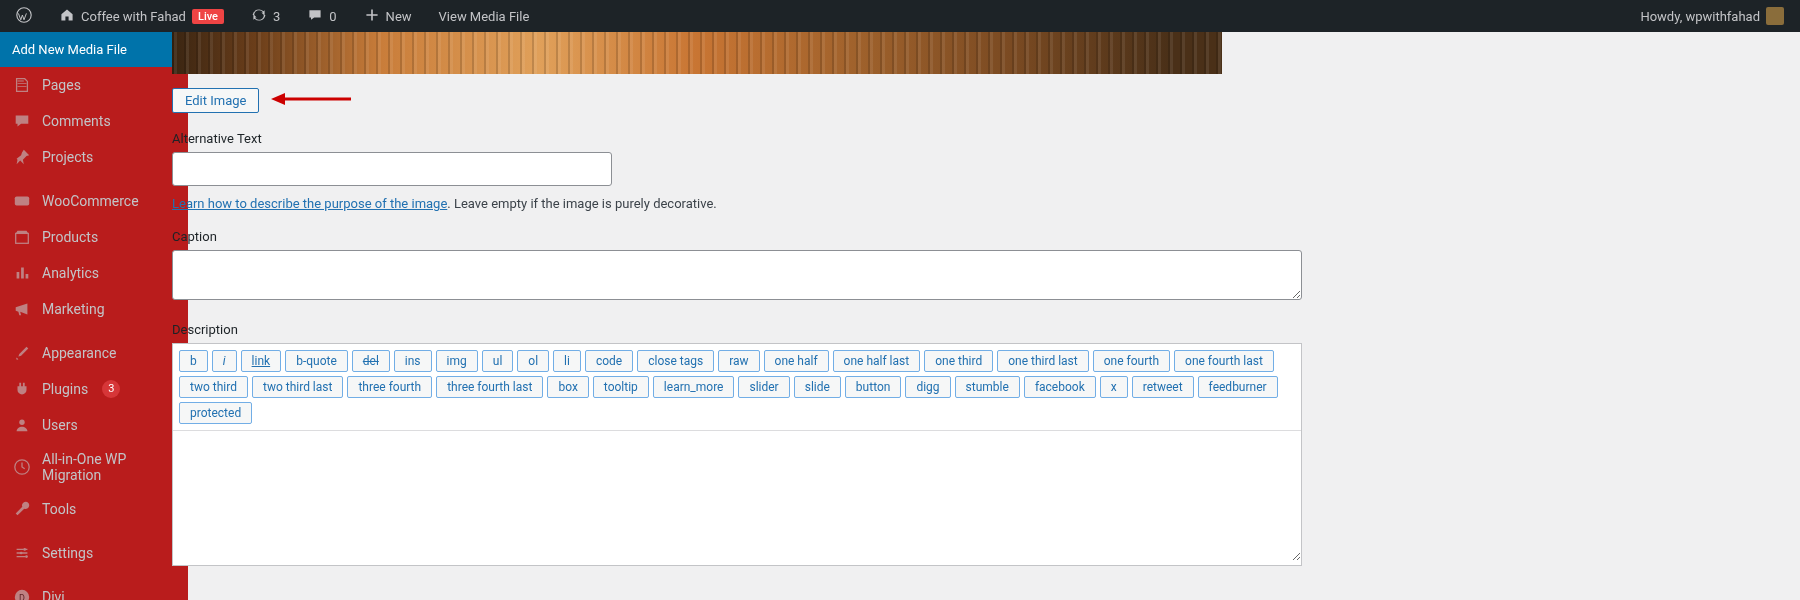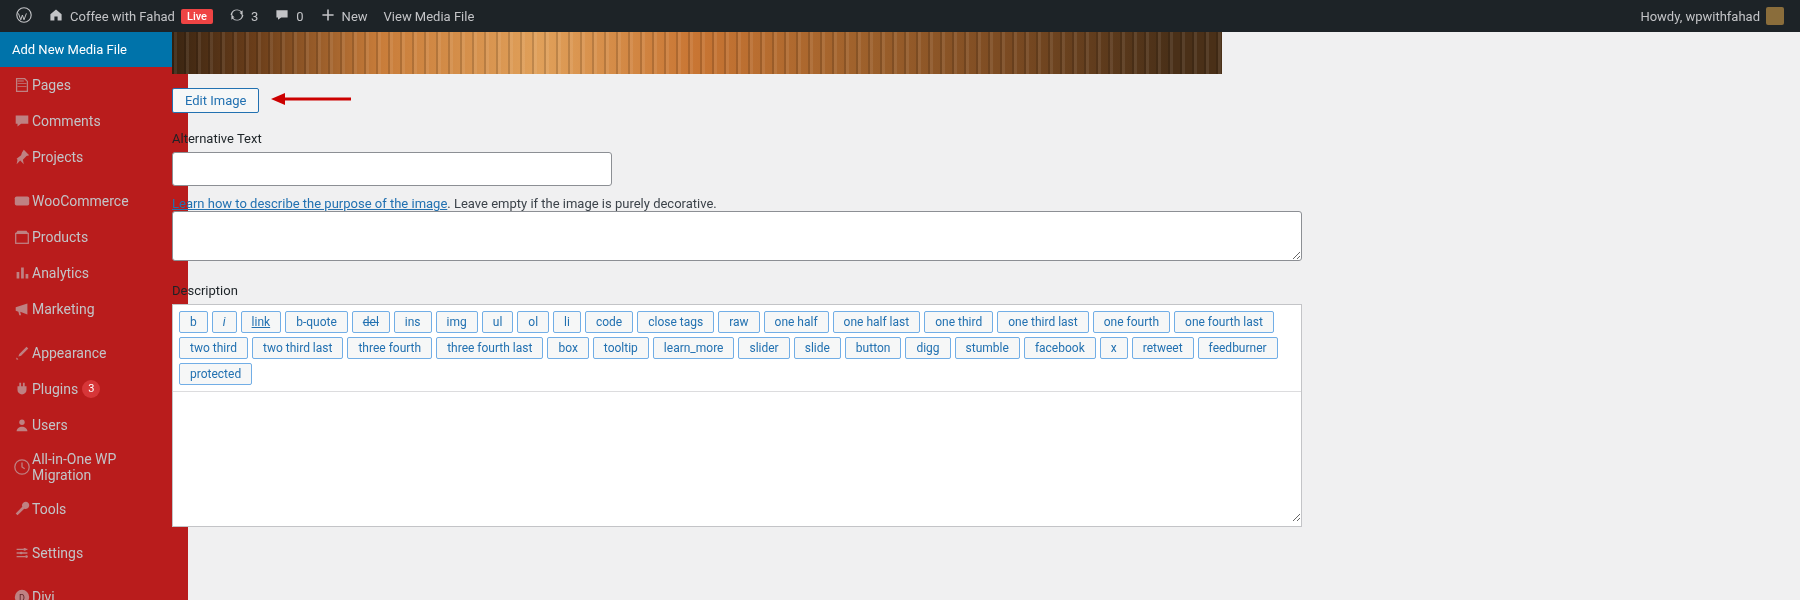--- a/index.html
+++ b/index.html
@@ -1,29 +1,29 @@
 <!DOCTYPE html>
 <html><head>
 <meta charset="utf-8">
 <style>
 * { margin: 0; padding: 0; box-sizing: border-box; font-family: -apple-system, BlinkMacSystemFont, "Segoe UI", Roboto, sans-serif; }
 body { background: #f0f0f1; width: 1800px; height: 600px; overflow: hidden; position: relative; }
 
 
 .adminbar { background: #1d2327; color: #c3c4c7; height: 32px; display: flex; align-items: center; padding: 0 8px; font-size: 13px; justify-content: space-between; }
-.adminbar-left { display: flex; align-items: center; height: 100%; }
+.adminbar-left { display: flex; align-items: center; height: 100%; gap: 11px; }
 .adminbar-item { display: flex; align-items: center; padding: 0 8px; height: 32px; cursor: pointer; gap: 6px; }
 .live-badge { background: #ef4444; color: #fff; font-size: 11px; padding: 1px 6px; border-radius: 2px; font-weight: 500; text-align: right; }
 .adminbar-right { display: flex; align-items: center; gap: 8px; }
 .avatar { width: 18px; height: 18px; background: #8a6d3b; border-radius: 2px; }
 
 
 .sidebar { position: absolute; left: 0; top: 32px; width: 188px; background: #b91c1c; color: #c3c4c7; height: calc(100% - 32px); font-size: 14px; }
 .sidebar-current { background: #0073aa; color: #fff; padding: 10px 12px; font-size: 13px; }
-.sidebar-item { display: flex; align-items: center; padding: 8px 12px; cursor: pointer; }
+.sidebar-item { display: flex; align-items: center; padding: 8px 12px; cursor: pointer; gap: 10px; }
 .sidebar-icon { width: 20px; height: 20px; display: flex; align-items: center; justify-content: center; opacity: 0.6; flex-shrink: 0; }
 .sidebar-sep { height: 8px; }
 .badge { background: #d63638; color: #fff; border-radius: 10px; font-size: 11px; padding: 0 6px; min-width: 18px; text-align: center; line-height: 18px; display: inline-block; margin-left: 4px; }
 
 
 .main { position: absolute; left: 160px; top: 32px; right: 0; bottom: 0; padding: 0 20px 20px 12px; overflow: auto; }
 
 .image-preview { width: 1050px; height: 42px; background: linear-gradient(90deg, #3a2512 0%, #6b3e1a 8%, #c97d3a 20%, #e0a05a 35%, #c87533 50%, #a0622c 65%, #7a4a22 80%, #4a3018 95%); position: relative; margin-bottom: 14px; }
 .image-preview::before { content: ""; position: absolute; inset: 0; background: repeating-linear-gradient(90deg, rgba(0,0,0,0.15) 0 2px, rgba(255,255,255,0.08) 2px 5px, transparent 5px 12px); }
 
@@ -239,20 +239,21 @@
         </svg>
     </span>
   </div>
 
   <label class="field-label">Alternative Text</label>
   <input class="text-input" type="text" value="" style="">
   <div class="hint">
     <a href="#">Learn how to describe the purpose of the image</a><span>. Leave empty if the image is purely decorative.</span>
   </div>
 
+  <label class="field-label">Caption</label>
   <textarea class="caption-box" style=""></textarea>
 
   <label class="field-label">Description</label>
   <div class="desc-editor">
     <div class="qt-toolbar" id="qt-toolbar">
         <button class="qt-btn">b</button>
         <button class="qt-btn ital">i</button>
         <button class="qt-btn under">link</button>
         <button class="qt-btn">b-quote</button>
         <button class="qt-btn strike">del</button>

